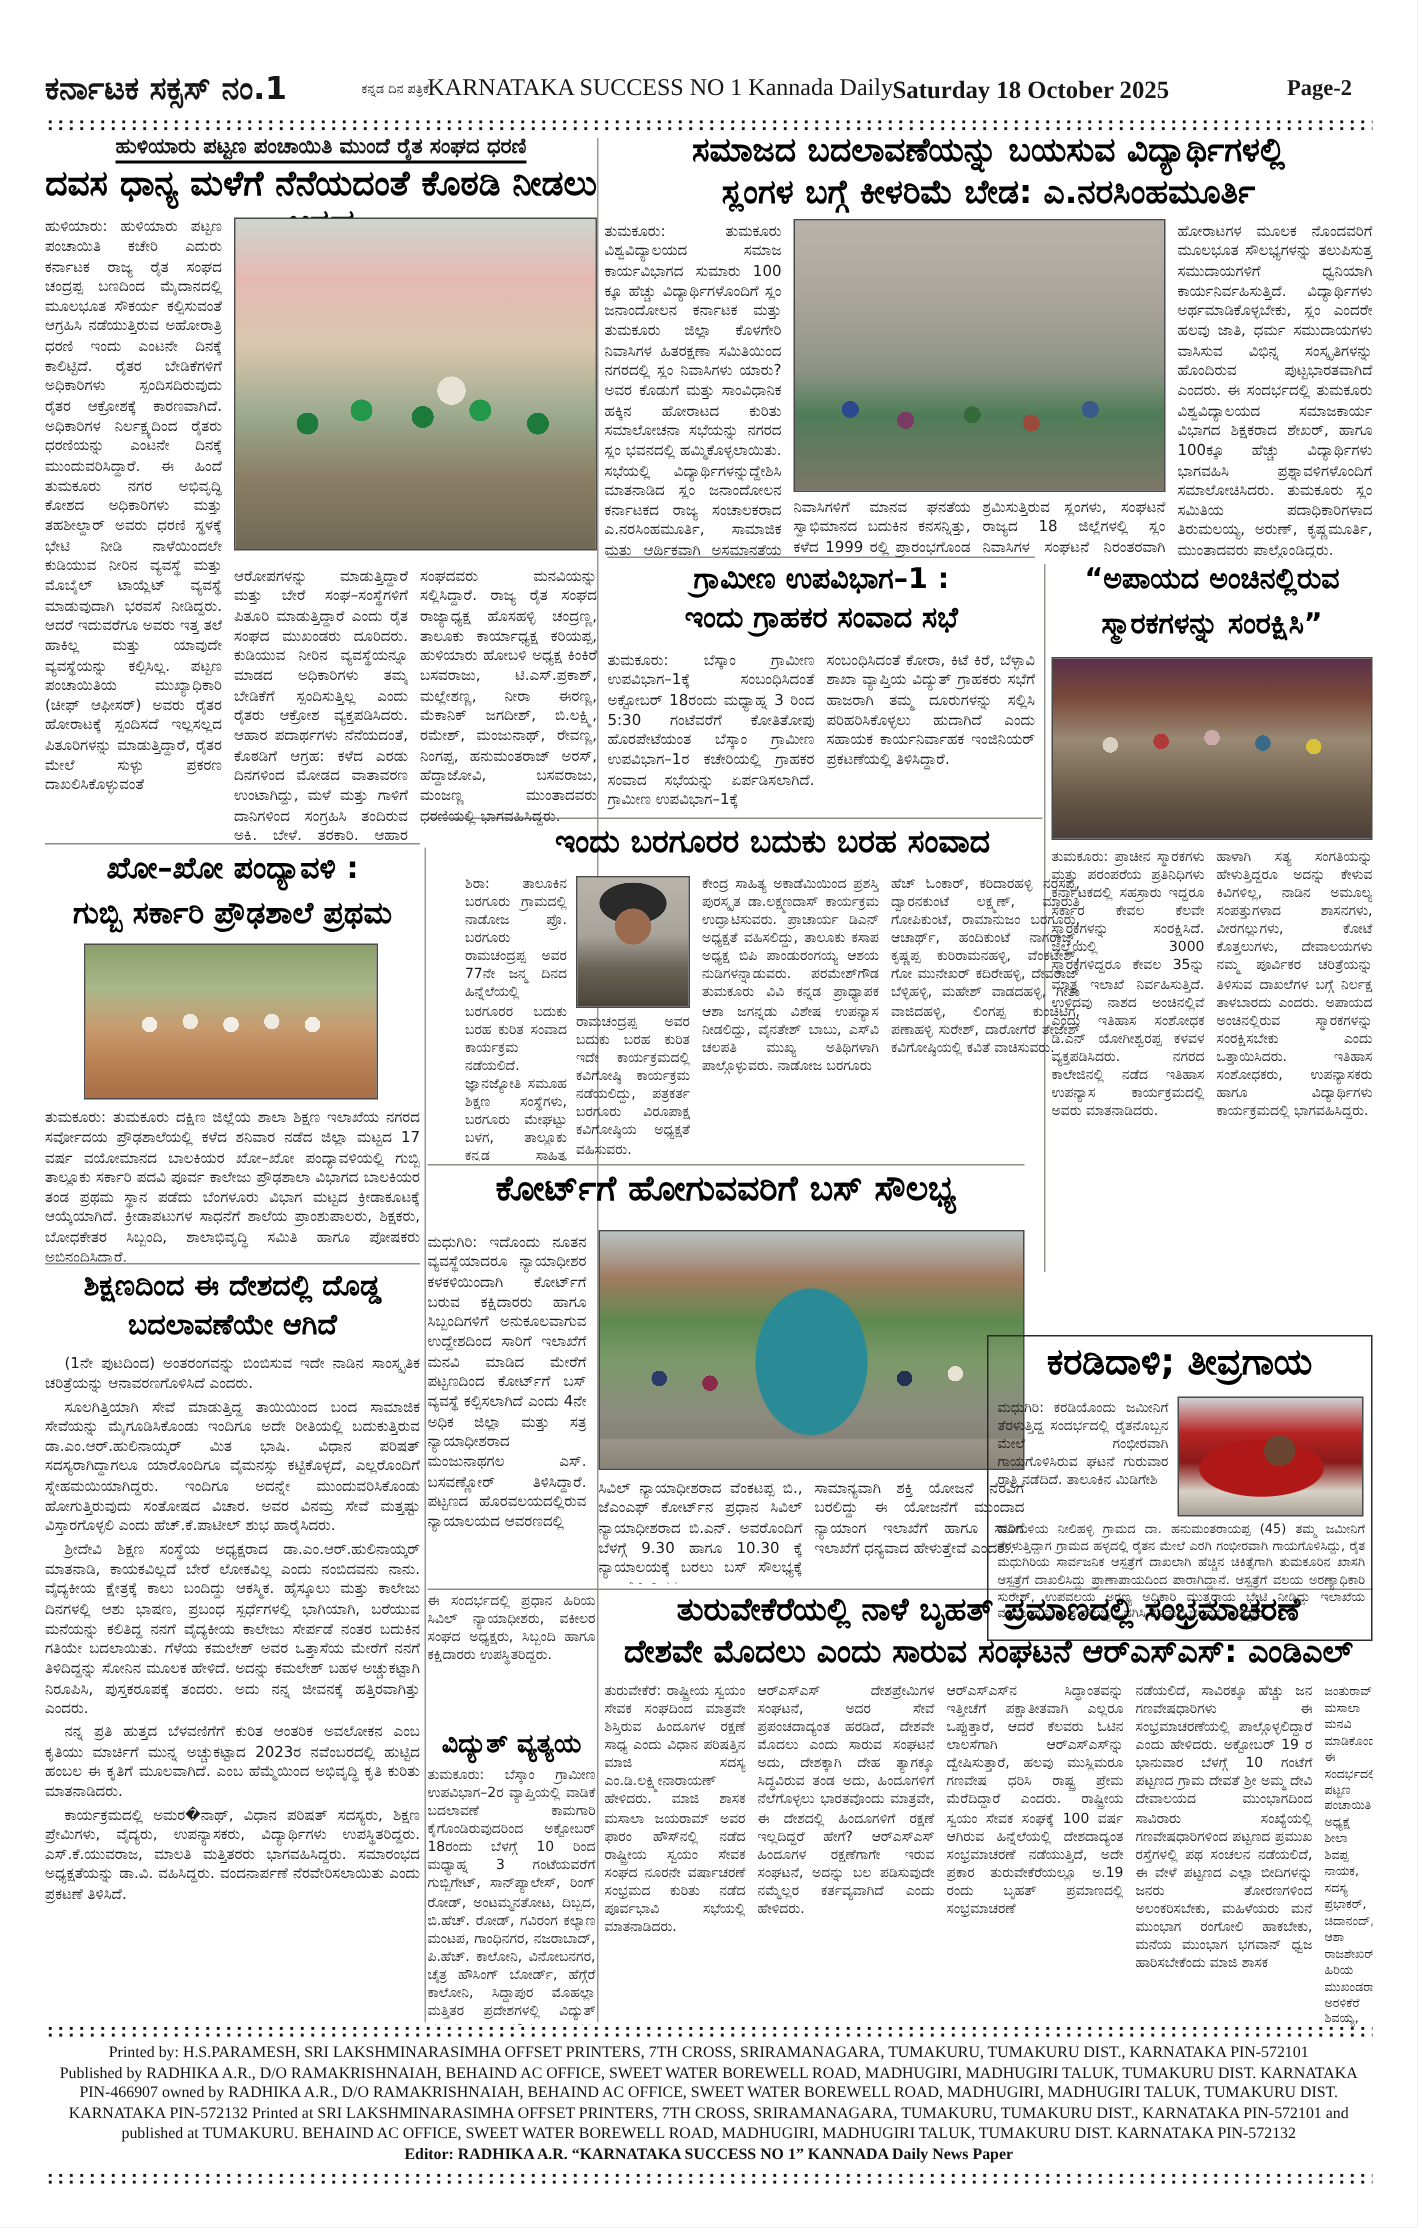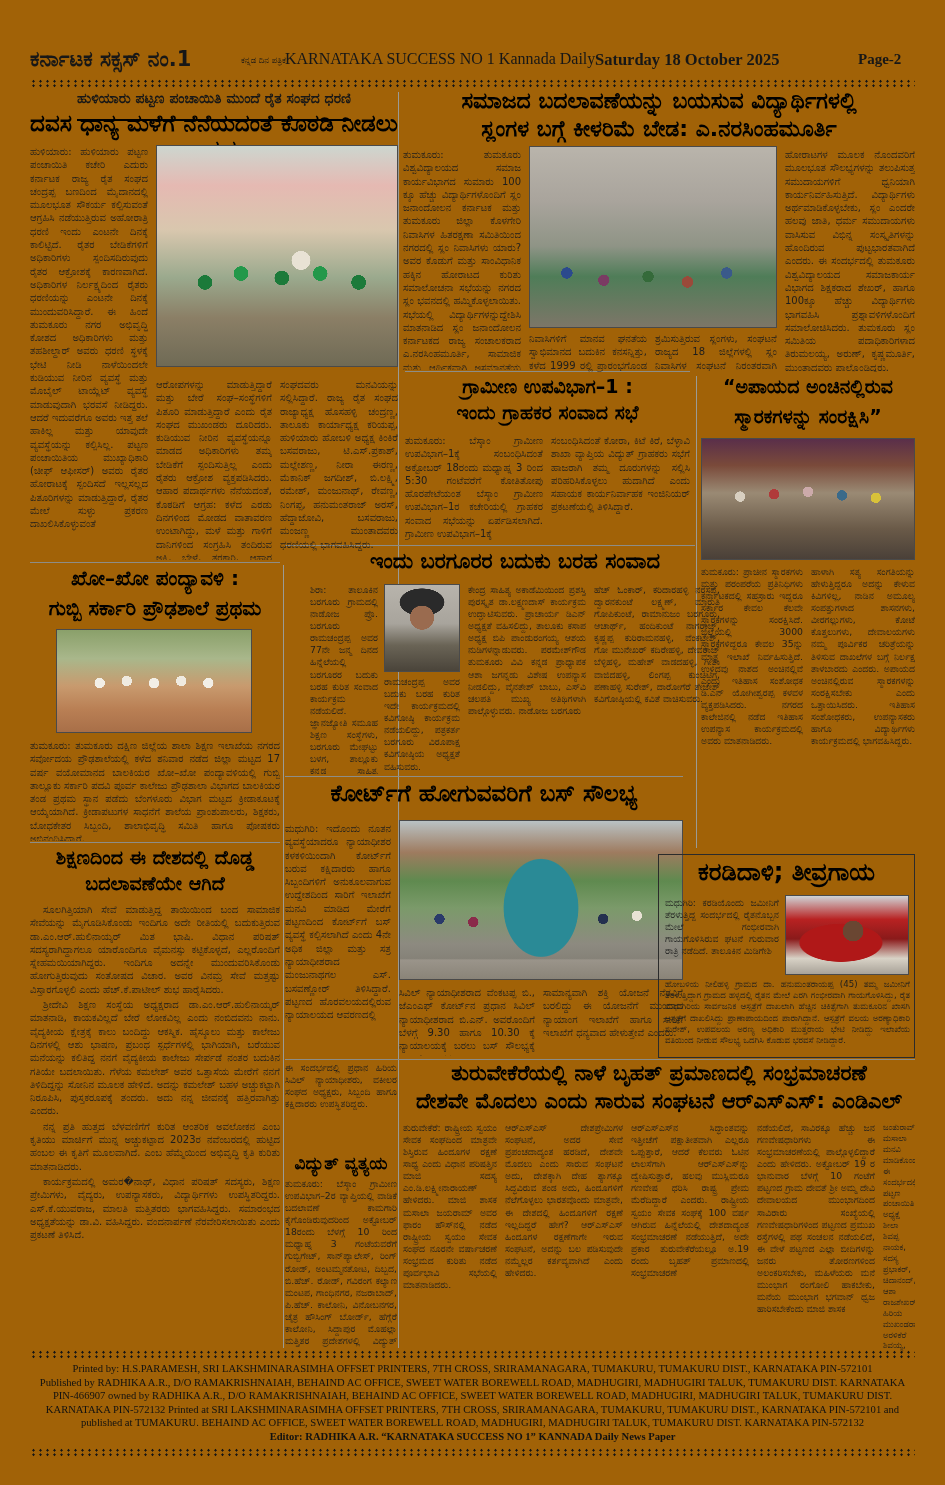--- a/index.html
+++ b/index.html
@@ -1,36 +1,36 @@
 <!DOCTYPE html>
 <html><head>
 <meta charset="utf-8">
 <style>
   html,body{margin:0;padding:0;background:#e8e8e6;}
-  .page{position:relative;width:945px;height:1485px;background:#a16207;margin:0 auto;
+  .page{position:relative;width:945px;height:1485px;background:#ffffff;margin:0 auto;
         font-family:"DejaVu Sans",sans-serif;color:#171717;overflow:hidden;}
   .abs{position:absolute;}
   .mast-kn{font-weight:bold;font-size:21px;letter-spacing:0;}
   .mast-sub{font-size:8.5px;}
   .mast-title{font-family:"Liberation Serif",serif;font-weight:normal;font-size:16px;}
   .mast-date{font-family:"Liberation Serif",serif;font-weight:bold;font-size:16.5px;}
   .mast-page{font-family:"Liberation Serif",serif;font-weight:bold;font-size:15px;text-align:center;}
   .dotband{position:absolute;height:9px;
      background-image:radial-gradient(circle 1.7px,#151515 60%,transparent 65%);
      background-size:7px 4.5px;background-position:0 0;}
   .hl{font-weight:bold;color:#000;text-align:center;line-height:1.14;}
   .kick{font-weight:bold;text-align:center;}
-  .kick span{border-bottom:2px solid #000;padding-bottom:13px;}
+  .kick span{border-bottom:2px solid #000;padding-bottom:1px;}
   .body-txt{font-size:10px;line-height:1.33;text-align:justify;color:#1d1d1d;overflow:hidden;}
   .body-sm{font-size:9.3px;line-height:1.3;text-align:justify;color:#1d1d1d;overflow:hidden;}
   .para{text-indent:13px;margin:0 0 2px 0;}
   .photo{position:absolute;border:1px solid #4a4a4a;box-sizing:border-box;}
   .vline{position:absolute;width:1px;background:#9a9a94;}
   .hline{position:absolute;height:1px;background:#8d8d87;}
-  .boxed{border:1.6px solid #2b2b2b;box-sizing:border-box;}
+  .boxed{border:1.6px solid #2b2b2b;box-sizing:border-box;margin-top:36px;}
   .foot-line{font-family:"Liberation Serif",serif;font-size:10.6px;line-height:1.28;
      text-align:center;color:#111;}
 </style>
 </head>
 <body>
 
 <div class="page">
 
   <div class="abs" style="left:30px;top:47px;width:885px;height:30px;">
     <span class="abs mast-kn" style="left:0;top:0;">ಕರ್ನಾಟಕ ಸಕ್ಸಸ್ ನಂ.1</span>
@@ -133,20 +133,21 @@
            radial-gradient(circle 6px at 64% 50%, #efeae0 85%, transparent 87%),
            radial-gradient(circle 6px at 78% 52%, #f2eee6 85%, transparent 87%),
            linear-gradient(180deg,#8aa06a 0%,#a9b78b 28%,#c89a6e 55%,#b97f54 78%,#a86f48 100%);"></div>
     <div class="body-txt abs" style="left:0;top:172px;width:250px;height:102px;">ತುಮಕೂರು: ತುಮಕೂರು ದಕ್ಷಿಣ ಜಿಲ್ಲೆಯ ಶಾಲಾ ಶಿಕ್ಷಣ ಇಲಾಖೆಯ ನಗರದ ಸರ್ವೋದಯ ಪ್ರೌಢಶಾಲೆಯಲ್ಲಿ ಕಳೆದ ಶನಿವಾರ ನಡೆದ ಜಿಲ್ಲಾ ಮಟ್ಟದ 17 ವರ್ಷ ವಯೋಮಾನದ ಬಾಲಕಿಯರ ಖೋ–ಖೋ ಪಂದ್ಯಾವಳಿಯಲ್ಲಿ ಗುಬ್ಬಿ ತಾಲ್ಲೂಕು ಸರ್ಕಾರಿ ಪದವಿ ಪೂರ್ವ ಕಾಲೇಜು ಪ್ರೌಢಶಾಲಾ ವಿಭಾಗದ ಬಾಲಕಿಯರ ತಂಡ ಪ್ರಥಮ ಸ್ಥಾನ ಪಡೆದು ಬೆಂಗಳೂರು ವಿಭಾಗ ಮಟ್ಟದ ಕ್ರೀಡಾಕೂಟಕ್ಕೆ ಆಯ್ಕೆಯಾಗಿದೆ. ಕ್ರೀಡಾಪಟುಗಳ ಸಾಧನೆಗೆ ಶಾಲೆಯ ಪ್ರಾಂಶುಪಾಲರು, ಶಿಕ್ಷಕರು, ಬೋಧಕೇತರ ಸಿಬ್ಬಂದಿ, ಶಾಲಾಭಿವೃದ್ಧಿ ಸಮಿತಿ ಹಾಗೂ ಪೋಷಕರು ಅಭಿನಂದಿಸಿದ್ದಾರೆ.</div>
   </div>
 
   <div class="abs" style="left:30px;top:847px;width:250px;height:502px;">
     <div class="hl abs" style="left:0;top:0;width:100%;font-size:19px;">ಶಿಕ್ಷಣದಿಂದ ಈ ದೇಶದಲ್ಲಿ ದೊಡ್ಡ</div>
     <div class="hl abs" style="left:0;top:26px;width:100%;font-size:19px;">ಬದಲಾವಣೆಯೇ ಆಗಿದೆ</div>
     <div class="body-txt abs" style="left:0;top:56px;width:250px;height:446px;">
+      <p class="para">(1ನೇ ಪುಟದಿಂದ) ಅಂತರಂಗವನ್ನು ಬಿಂಬಿಸುವ ಇದೇ ನಾಡಿನ ಸಾಂಸ್ಕೃತಿಕ ಚರಿತ್ರೆಯನ್ನು ಆನಾವರಣಗೊಳಿಸಿದೆ ಎಂದರು.</p>
       <p class="para">ಸೂಲಗಿತ್ತಿಯಾಗಿ ಸೇವೆ ಮಾಡುತ್ತಿದ್ದ ತಾಯಿಯಿಂದ ಬಂದ ಸಾಮಾಜಿಕ ಸೇವೆಯನ್ನು ಮೈಗೂಡಿಸಿಕೊಂಡು ಇಂದಿಗೂ ಅದೇ ರೀತಿಯಲ್ಲಿ ಬದುಕುತ್ತಿರುವ ಡಾ.ಎಂ.ಆರ್.ಹುಲಿನಾಯ್ಕರ್ ಮಿತ ಭಾಷಿ. ವಿಧಾನ ಪರಿಷತ್ ಸದಸ್ಯರಾಗಿದ್ದಾಗಲೂ ಯಾರೊಂದಿಗೂ ವೈಮನಸ್ಸು ಕಟ್ಟಿಕೊಳ್ಳದೆ, ಎಲ್ಲರೊಂದಿಗೆ ಸ್ನೇಹಮಯಿಯಾಗಿದ್ದರು. ಇಂದಿಗೂ ಅದನ್ನೇ ಮುಂದುವರಿಸಿಕೊಂಡು ಹೋಗುತ್ತಿರುವುದು ಸಂತೋಷದ ವಿಚಾರ. ಅವರ ವಿನಮ್ರ ಸೇವೆ ಮತ್ತಷ್ಟು ವಿಸ್ತಾರಗೊಳ್ಳಲಿ ಎಂದು ಹೆಚ್.ಕೆ.ಪಾಟೀಲ್ ಶುಭ ಹಾರೈಸಿದರು.</p>
       <p class="para">ಶ್ರೀದೇವಿ ಶಿಕ್ಷಣ ಸಂಸ್ಥೆಯ ಅಧ್ಯಕ್ಷರಾದ ಡಾ.ಎಂ.ಆರ್.ಹುಲಿನಾಯ್ಕರ್ ಮಾತನಾಡಿ, ಕಾಯಕವಿಲ್ಲದೆ ಬೇರೆ ಲೋಕವಿಲ್ಲ ಎಂದು ನಂಬಿದವನು ನಾನು. ವೈದ್ಯಕೀಯ ಕ್ಷೇತ್ರಕ್ಕೆ ಕಾಲು ಬಂದಿದ್ದು ಆಕಸ್ಮಿಕ. ಹೈಸ್ಕೂಲು ಮತ್ತು ಕಾಲೇಜು ದಿನಗಳಲ್ಲಿ ಆಶು ಭಾಷಣ, ಪ್ರಬಂಧ ಸ್ಪರ್ಧೆಗಳಲ್ಲಿ ಭಾಗಿಯಾಗಿ, ಬರೆಯುವ ಮನೆಯನ್ನು ಕಲಿತಿದ್ದ ನನಗೆ ವೈದ್ಯಕೀಯ ಕಾಲೇಜು ಸೇರ್ಪಡೆ ನಂತರ ಬದುಕಿನ ಗತಿಯೇ ಬದಲಾಯಿತು. ಗೆಳೆಯ ಕಮಲೇಶ್ ಅವರ ಒತ್ತಾಸೆಯ ಮೇರೆಗೆ ನನಗೆ ತಿಳಿದಿದ್ದನ್ನು ಸೋನಿನ ಮೂಲಕ ಹೇಳಿದೆ. ಅದನ್ನು ಕಮಲೇಶ್ ಬಹಳ ಅಚ್ಚುಕಟ್ಟಾಗಿ ನಿರೂಪಿಸಿ, ಪುಸ್ತಕರೂಪಕ್ಕೆ ತಂದರು. ಅದು ನನ್ನ ಜೀವನಕ್ಕೆ ಹತ್ತಿರವಾಗಿತ್ತು ಎಂದರು.</p>
       <p class="para">ನನ್ನ ಪ್ರತಿ ಹುತ್ತದ ಬೆಳವಣಿಗೆಗೆ ಕುರಿತ ಆಂತರಿಕ ಅವಲೋಕನ ಎಂಬ ಕೃತಿಯು ಮಾರ್ಚಿಗೆ ಮುನ್ನ ಅಚ್ಚುಕಟ್ಟಾದ 2023ರ ನವೆಂಬರದಲ್ಲಿ ಹುಟ್ಟಿದ ಹಂಬಲ ಈ ಕೃತಿಗೆ ಮೂಲವಾಗಿದೆ. ಎಂಬ ಹೆಮ್ಮೆಯಿಂದ ಅಭಿವೃದ್ಧಿ ಕೃತಿ ಕುರಿತು ಮಾತನಾಡಿದರು.</p>
       <p class="para">ಕಾರ್ಯಕ್ರಮದಲ್ಲಿ ಅಮರ�ನಾಥ್, ವಿಧಾನ ಪರಿಷತ್ ಸದಸ್ಯರು, ಶಿಕ್ಷಣ ಪ್ರೇಮಿಗಳು, ವೈದ್ಯರು, ಉಪನ್ಯಾಸಕರು, ವಿದ್ಯಾರ್ಥಿಗಳು ಉಪಸ್ಥಿತರಿದ್ದರು. ಎಸ್.ಕೆ.ಯುವರಾಜ, ಮಾಲತಿ ಮತ್ತಿತರರು ಭಾಗವಹಿಸಿದ್ದರು. ಸಮಾರಂಭದ ಅಧ್ಯಕ್ಷತೆಯನ್ನು ಡಾ.ವಿ. ವಹಿಸಿದ್ದರು. ವಂದನಾರ್ಪಣೆ ನೆರವೇರಿಸಲಾಯಿತು ಎಂದು ಪ್ರಕಟಣೆ ತಿಳಿಸಿದೆ.</p>
     </div>
   </div>
 
   <div class="abs" style="left:285px;top:780px;width:398px;height:276px;">
     <div class="hl abs" style="left:0;top:0;width:100%;font-size:23px;">ಕೋರ್ಟ್‌ಗೆ ಹೋಗುವವರಿಗೆ ಬಸ್ ಸೌಲಭ್ಯ</div>
     <div class="photo" style="left:114px;top:40px;width:284px;height:160px;

